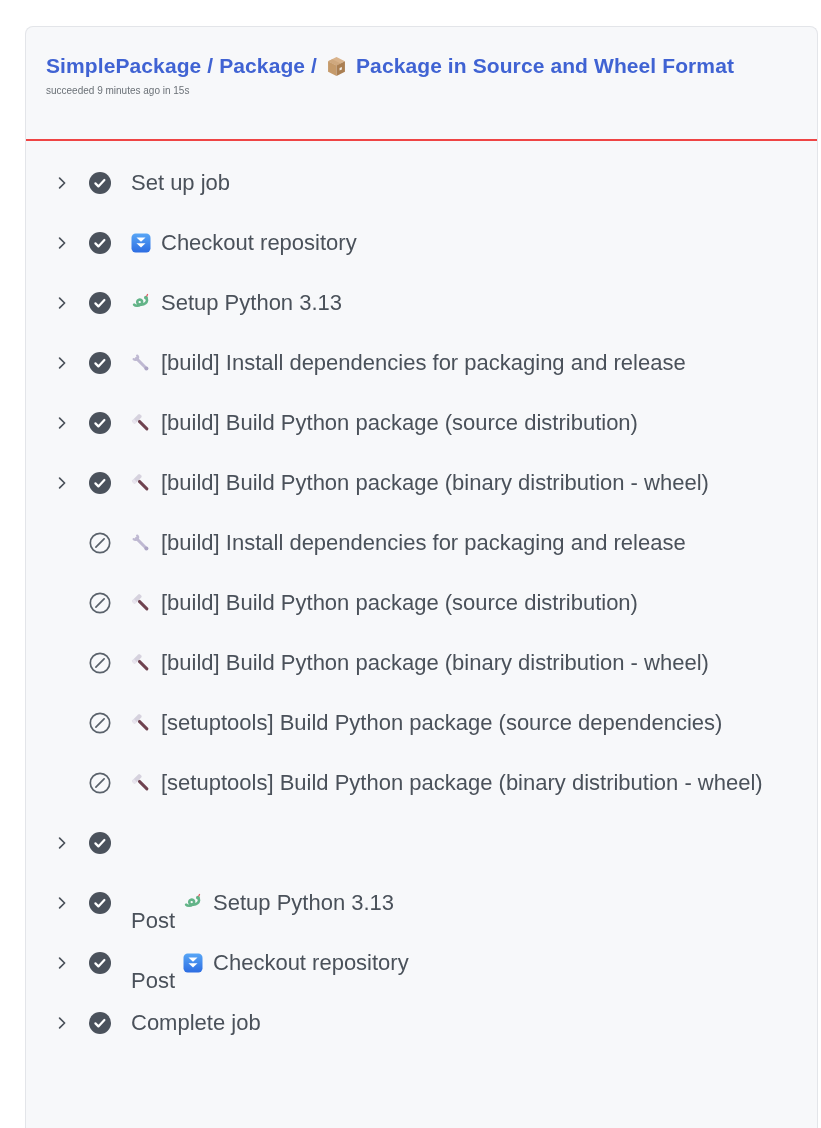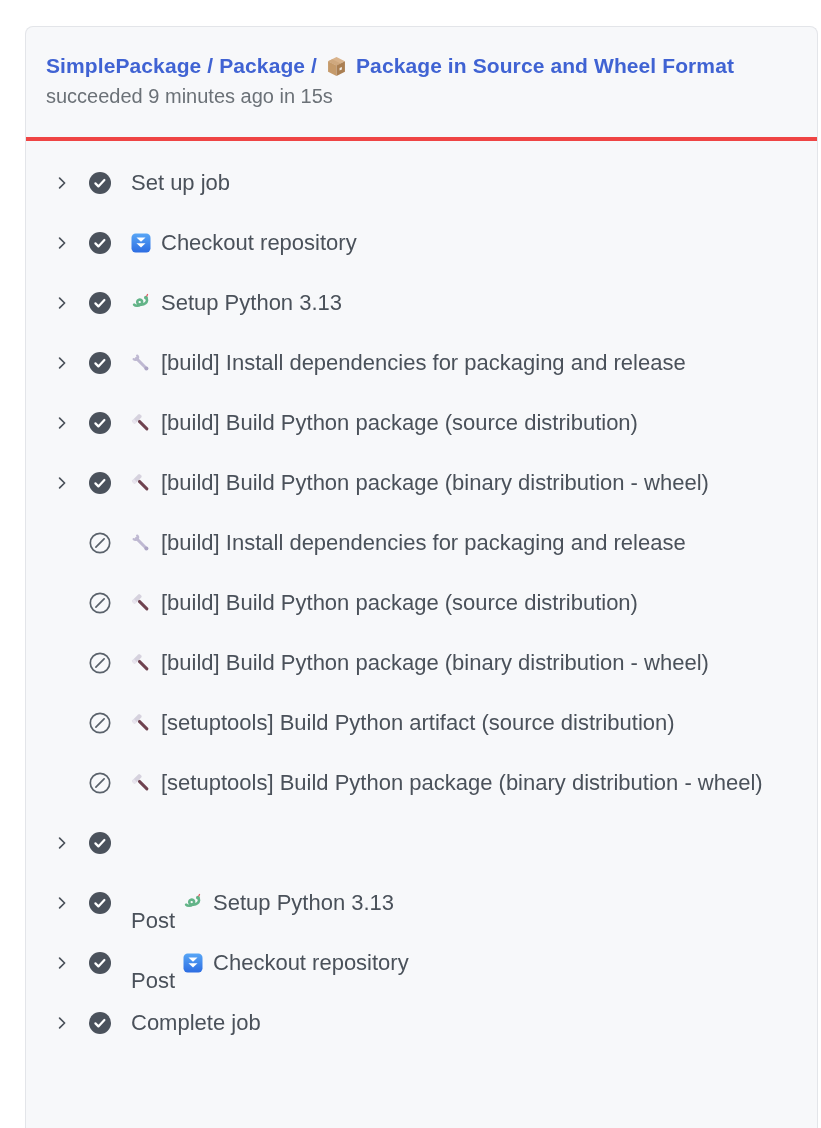--- a/index.html
+++ b/index.html
@@ -7,29 +7,29 @@
     width:821px;height:1128px;background:#ffffff;overflow:hidden;position:relative;
     font-family:"Liberation Sans", sans-serif;
   }
   .card{
     position:absolute;left:25px;top:26px;width:793px;height:1102px;
     box-sizing:border-box;background:#f7f8fa;
     border:1px solid #e3e5e9;border-bottom:none;border-radius:8px 8px 0 0;
   }
   .job-header{
     box-sizing:border-box;height:114px;padding:27px 20px 0 20px;
-    border-bottom:4px solid #ef4444;
+    border-bottom:2px solid #ef4444;
   }
   .job-title{
     margin:0;font-size:21px;font-weight:700;color:#4063d3;
     letter-spacing:.1px;white-space:nowrap;display:flex;align-items:center;gap:7px;
   }
   .job-title .t-seg{display:inline-block;}
   .title-pkg-icon{width:23px;height:23px;flex:0 0 auto;margin:0 1px;}
-  .job-status-line{margin-top:7px;font-size:20px;color:#6b7177;}
+  .job-status-line{margin-top:7px;font-size:10px;color:#6b7177;}
   .steps{padding-top:12px;}
   .step-row{display:flex;align-items:center;height:60px;padding-left:29px;}
   .chev-box{width:14px;height:14px;flex:0 0 auto;display:flex;align-items:center;justify-content:center;}
   .chev-box.hidden{visibility:hidden;}
   .status-box{width:22px;height:22px;flex:0 0 auto;margin-left:20px;}
   .status-box svg{width:22px;height:22px;display:block;}
   .step-content{margin-left:20px;display:flex;align-items:center;font-size:22px;color:#4a515a;white-space:nowrap;}
   .step-prefix{margin-right:8px;margin-top:36px;}
   .step-emoji{width:20px;height:20px;flex:0 0 auto;margin-right:10px;}
   .step-emoji svg{width:20px;height:20px;display:block;}
@@ -319,21 +319,21 @@
             <use href="#sym-skip"></use>
           </svg>
     </span>
     <span class="step-content">
 
       <span class="step-emoji">
             <svg>
               <use href="#sym-hammer"></use>
             </svg>
           </span>
-      <span>[setuptools] Build Python artifact (source distribution)</span>
+      <span>[setuptools] Build Python package (source dependencies)</span>
     </span>
   </div>
       <div class="step-row">
     <span class="chev-box hidden">
       <svg width="14" height="14">
             <use href="#sym-chevron"></use>
           </svg>
     </span>
     <span class="status-box">
 

